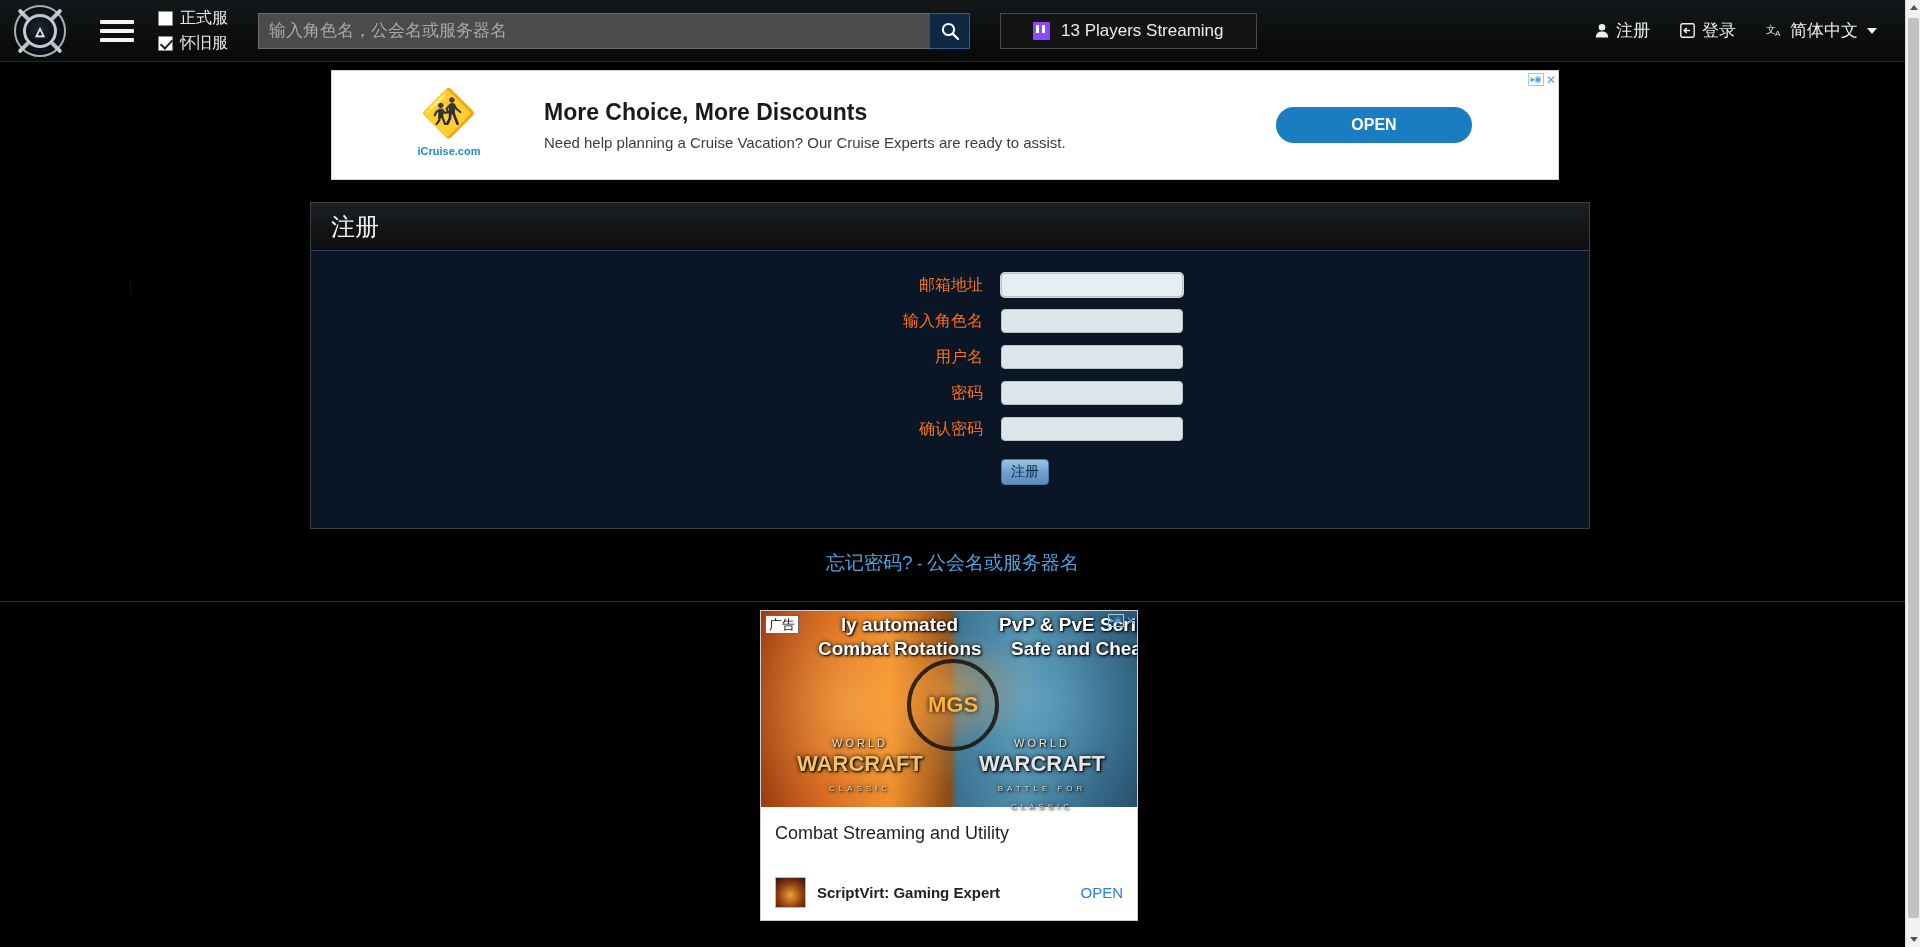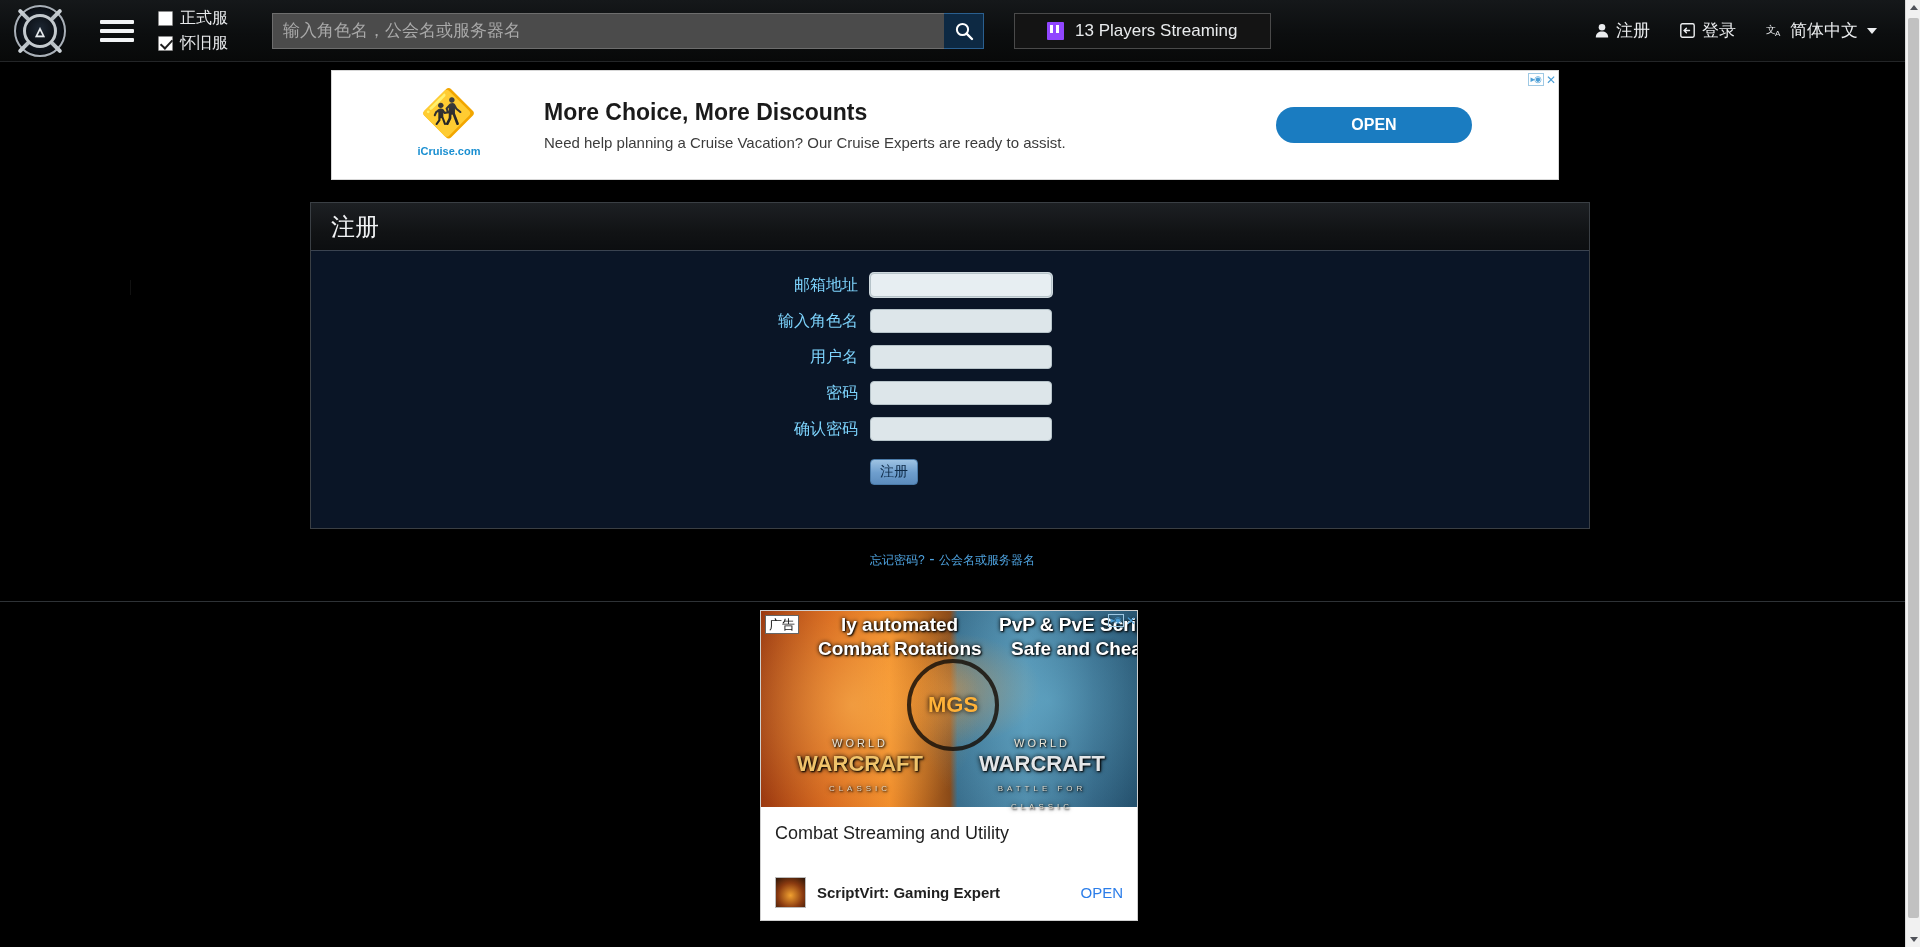--- a/index.html
+++ b/index.html
@@ -53,21 +53,21 @@
   .hamburger {
     width: 34px; margin-left: 26px; margin-right: 24px; flex: none;
     cursor: pointer;
   }
   .hamburger i {
     display: block; height: 4px; background: #f2f4f6;
     margin: 5px 0; border-radius: 1px;
   }
   .realm-toggles {
     display: flex; flex-direction: column; justify-content: center;
-    gap: 4px; margin-right: 44px; flex: none;
+    gap: 4px; margin-right: 30px; flex: none;
   }
   .realm-row {
     display: flex; align-items: center; gap: 7px;
     color: #e8eaec; font-size: 16px; white-space: nowrap;
     cursor: pointer;
   }
   .cbox {
     width: 15px; height: 15px; background: #fff; border: 1px solid #8a8a8a;
     position: relative; flex: none; border-radius: 1px;
   }
@@ -176,22 +176,22 @@
     display: flex; align-items: center;
     padding-left: 20px;
   }
   .panel-title { color: #f0f2f4; font-size: 24px; }
   .panel-body { padding-top: 22px; }
   .frow {
     display: flex; align-items: center;
     margin-bottom: 12px;
   }
   .flabel {
-    width: 559px; text-align: right; padding-right: 12px;
-    color: #7dd3fc; font-size: 16px; flex: none;
+    width: 690px; text-align: right; padding-right: 18px;
+    color: #f97316; font-size: 16px; flex: none;
   }
   .finput {
     width: 182px; height: 24px; flex: none;
     background: #dde6ea; border: 1px solid #b6c3c9; border-radius: 4px;
     padding: 0 6px; font-size: 14px; color: #111; outline: none;
   }
   .finput.focused {
     background: #e7eef2;
     box-shadow: 0 0 0 1px #cfd9de;
   }
@@ -206,21 +206,21 @@
     border: 1px solid #4a7aa8; border-radius: 4px;
     color: #0e2a47; font-size: 14px;
     display: flex; align-items: center; justify-content: center;
     cursor: pointer;
   }
   .links {
     position: absolute; left: 0; top: 550px; width: 1905px;
     text-align: center;
   }
   .links a {
-    color: #4ea3e0; font-size: 12px; text-decoration: none; cursor: pointer;
+    color: #4ea3e0; font-size: 19px; text-decoration: none; cursor: pointer;
   }
   .links .sep { color: #4ea3e0; font-size: 16px; }
   .divider {
     position: absolute; left: 0; top: 601px;
     width: 1905px; height: 1px; background: #2e3236;
   }
 
   
   .ad-bottom {
     position: absolute; left: 760px; top: 610px;

